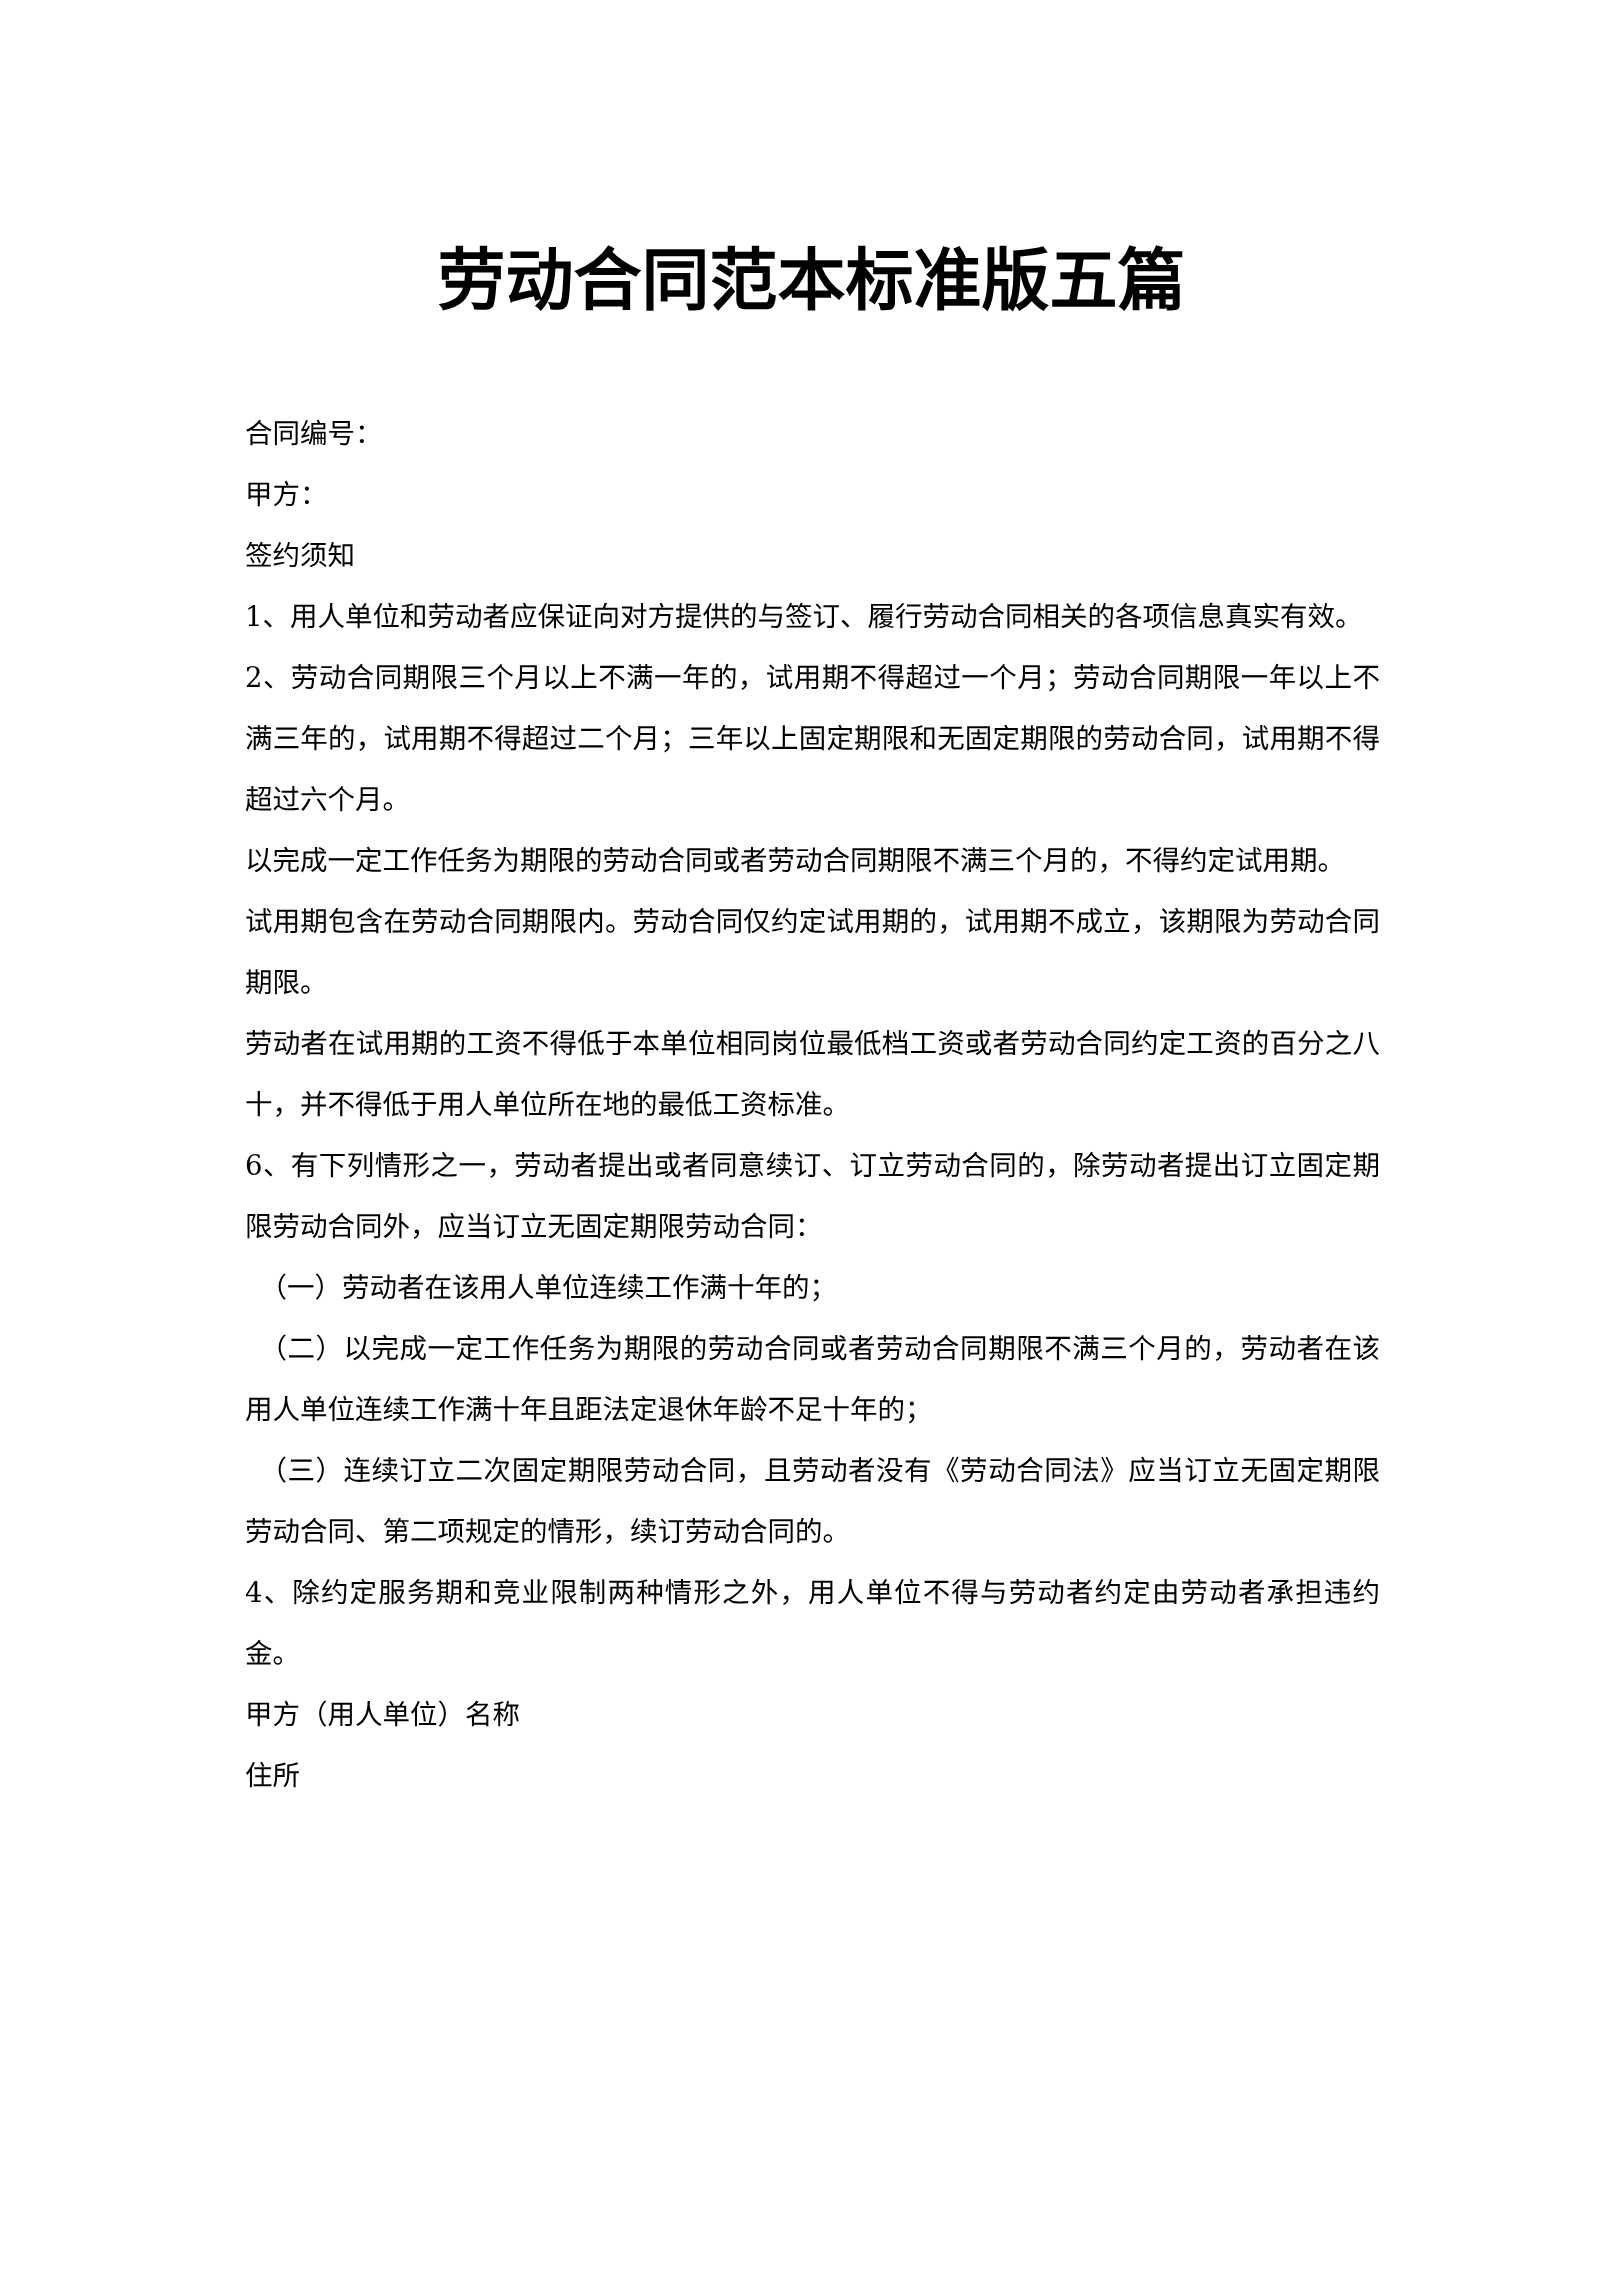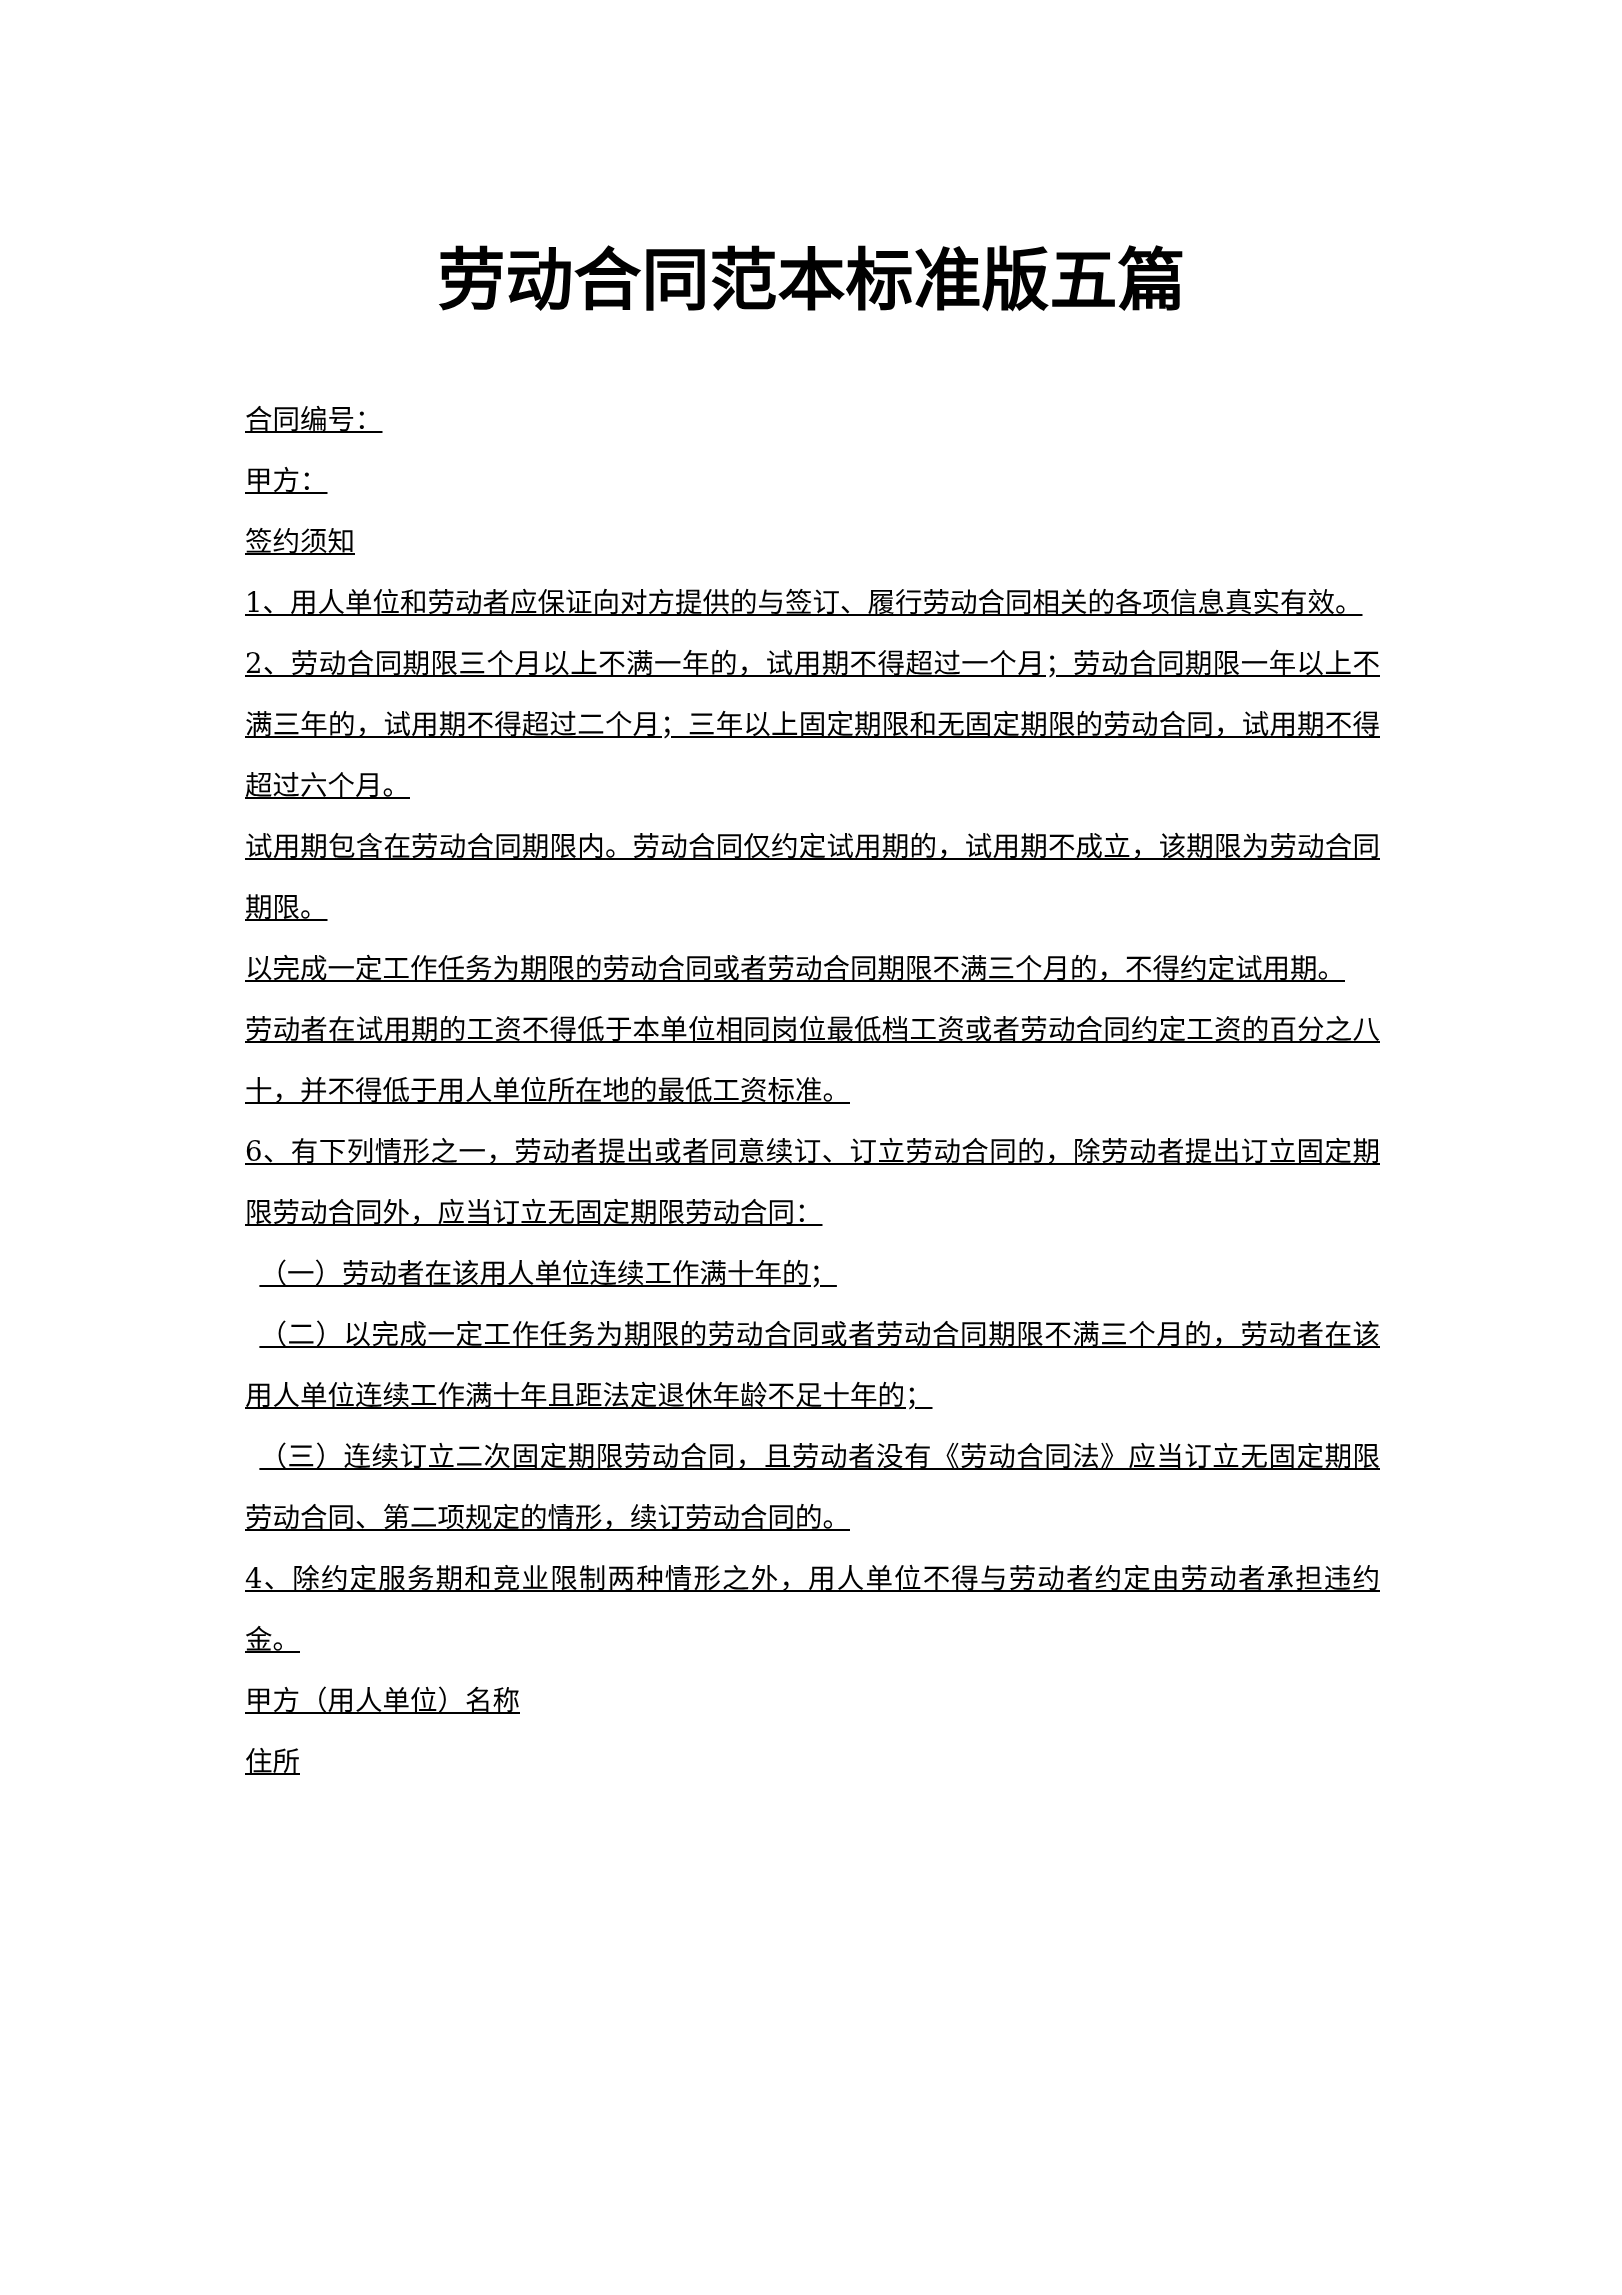--- a/index.html
+++ b/index.html
@@ -29,24 +29,23 @@
     font-weight: bold;
     font-size: 68px;
     line-height: 80px;
     letter-spacing: 0px;
     color: #000000;
     white-space: nowrap;
   }
 
   .body-block {
     position: absolute;
-    top: 389px;
+    top: 403px;
     left: 245px;
     width: 1135px;
-    text-decoration: underline;
   }
 
   .para {
     font-family: "DejaVu Serif", "Liberation Serif", serif;
     font-size: 27.5px;
     line-height: 61px;
     color: #000000;
     text-align: justify;
     text-justify: inter-ideograph;
     margin: 0;
@@ -72,22 +71,22 @@
 
   <h1 class="doc-title">劳动合同范本标准版五篇</h1>
 
   <div class="body-block">
 
   <p class="para field">合同编号：</p>
       <p class="para field">甲方：</p>
       <p class="para field">签约须知</p>
       <p class="para">1、用人单位和劳动者应保证向对方提供的与签订、履行劳动合同相关的各项信息真实有效。</p>
       <p class="para">2、劳动合同期限三个月以上不满一年的，试用期不得超过一个月；劳动合同期限一年以上不满三年的，试用期不得超过二个月；三年以上固定期限和无固定期限的劳动合同，试用期不得超过六个月。</p>
+      <p class="para">以完成一定工作任务为期限的劳动合同或者劳动合同期限不满三个月的，不得约定试用期。</p>
       <p class="para">试用期包含在劳动合同期限内。劳动合同仅约定试用期的，试用期不成立，该期限为劳动合同期限。</p>
-      <p class="para">以完成一定工作任务为期限的劳动合同或者劳动合同期限不满三个月的，不得约定试用期。</p>
       <p class="para">劳动者在试用期的工资不得低于本单位相同岗位最低档工资或者劳动合同约定工资的百分之八十，并不得低于用人单位所在地的最低工资标准。</p>
       <p class="para">6、有下列情形之一，劳动者提出或者同意续订、订立劳动合同的，除劳动者提出订立固定期限劳动合同外，应当订立无固定期限劳动合同：</p>
       <p class="para subclause">（一）劳动者在该用人单位连续工作满十年的；</p>
       <p class="para subclause">（二）以完成一定工作任务为期限的劳动合同或者劳动合同期限不满三个月的，劳动者在该用人单位连续工作满十年且距法定退休年龄不足十年的；</p>
       <p class="para subclause">（三）连续订立二次固定期限劳动合同，且劳动者没有《劳动合同法》应当订立无固定期限劳动合同、第二项规定的情形，续订劳动合同的。</p>
       <p class="para">4、除约定服务期和竞业限制两种情形之外，用人单位不得与劳动者约定由劳动者承担违约金。</p>
       <p class="para field">甲方（用人单位）名称</p>
       <p class="para field">住所</p>
     </div>
 

